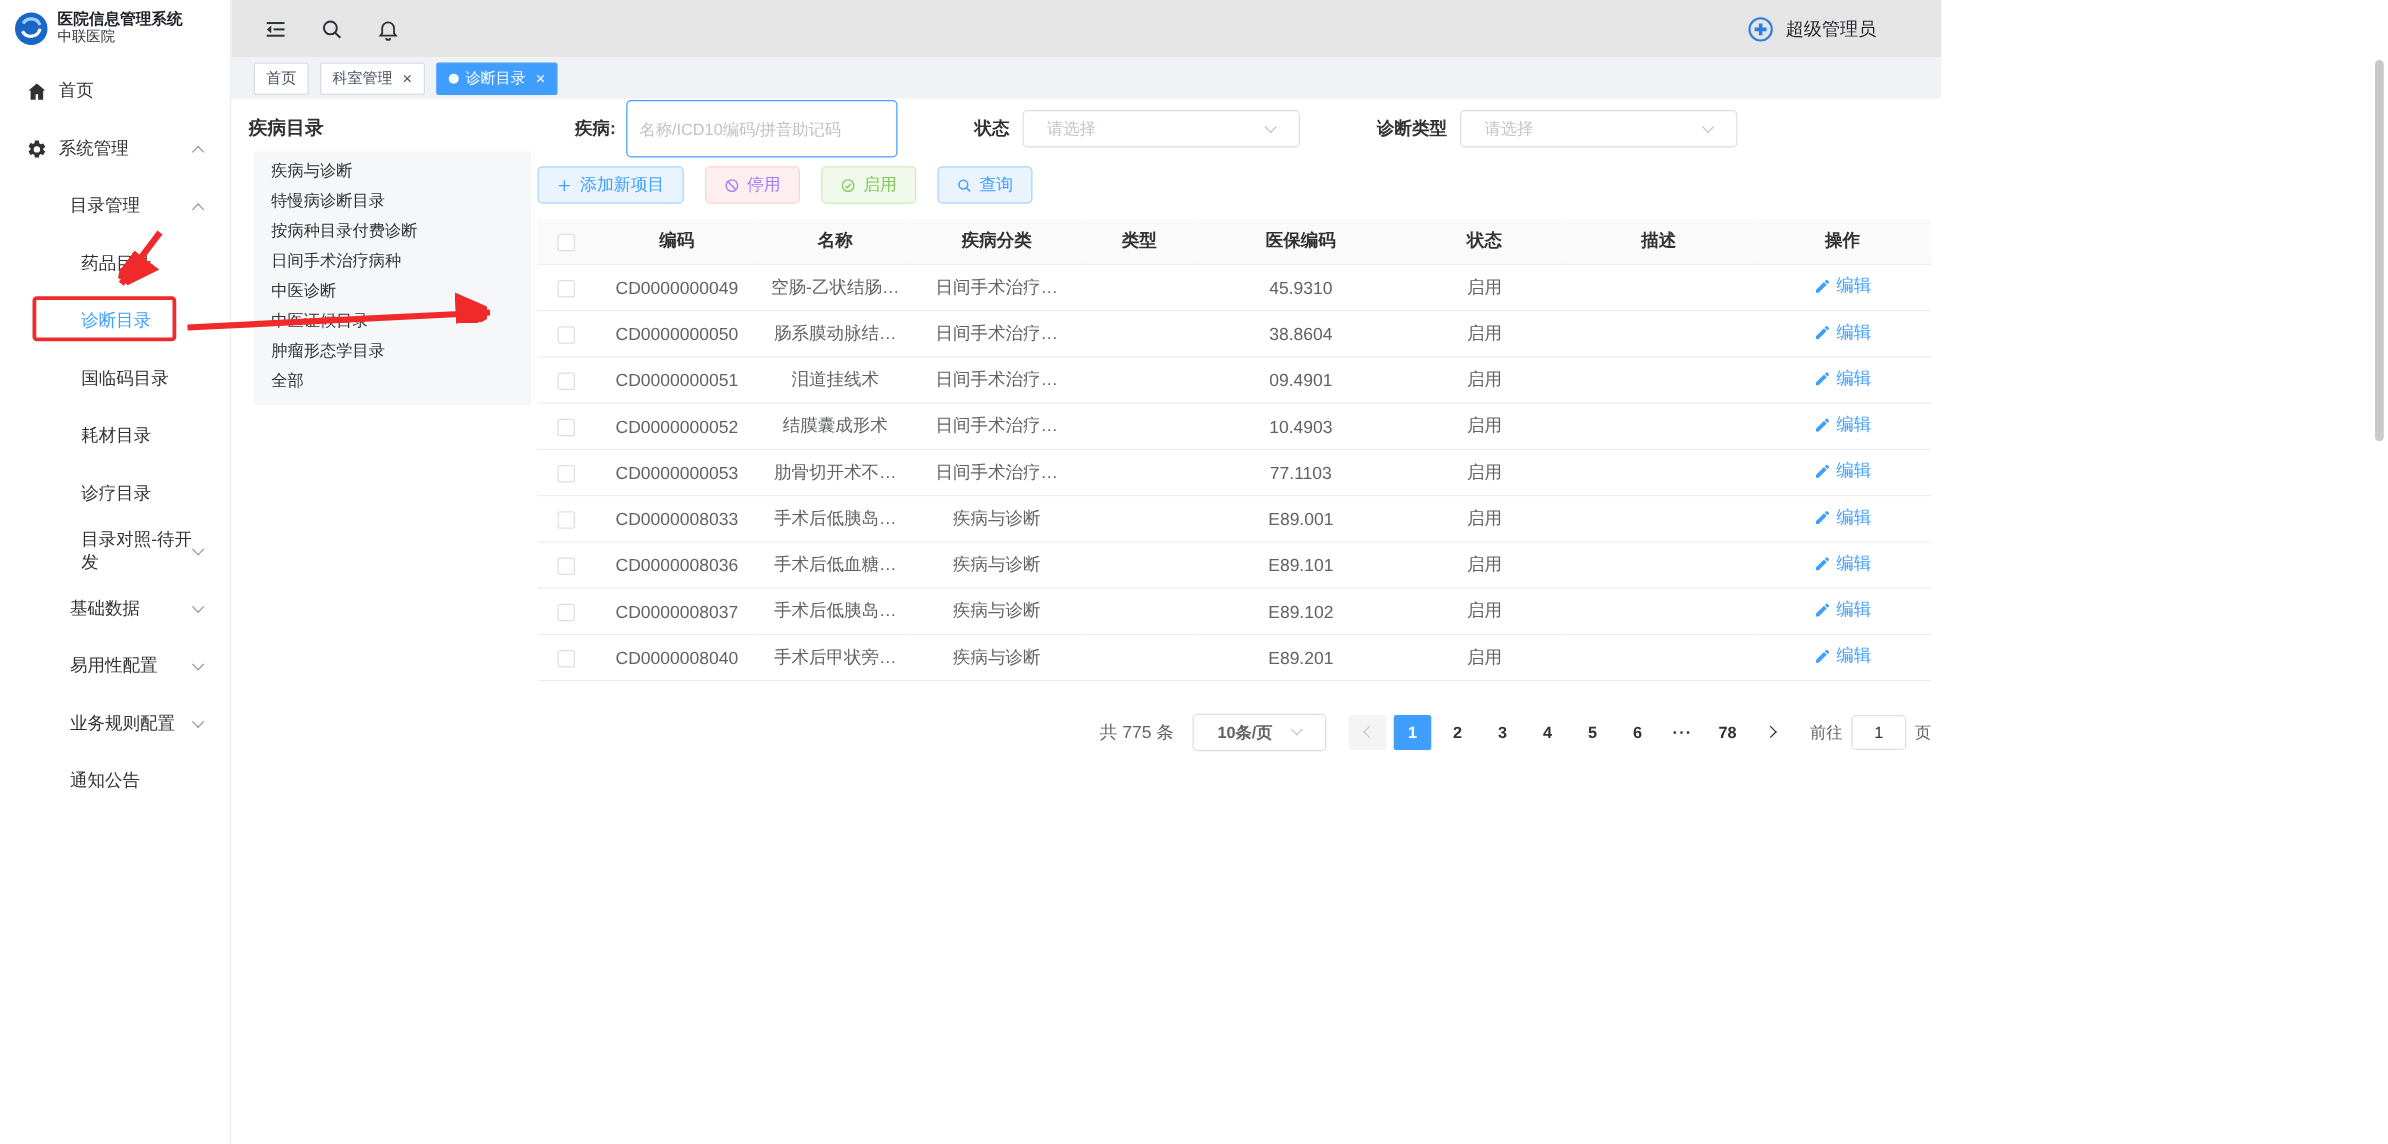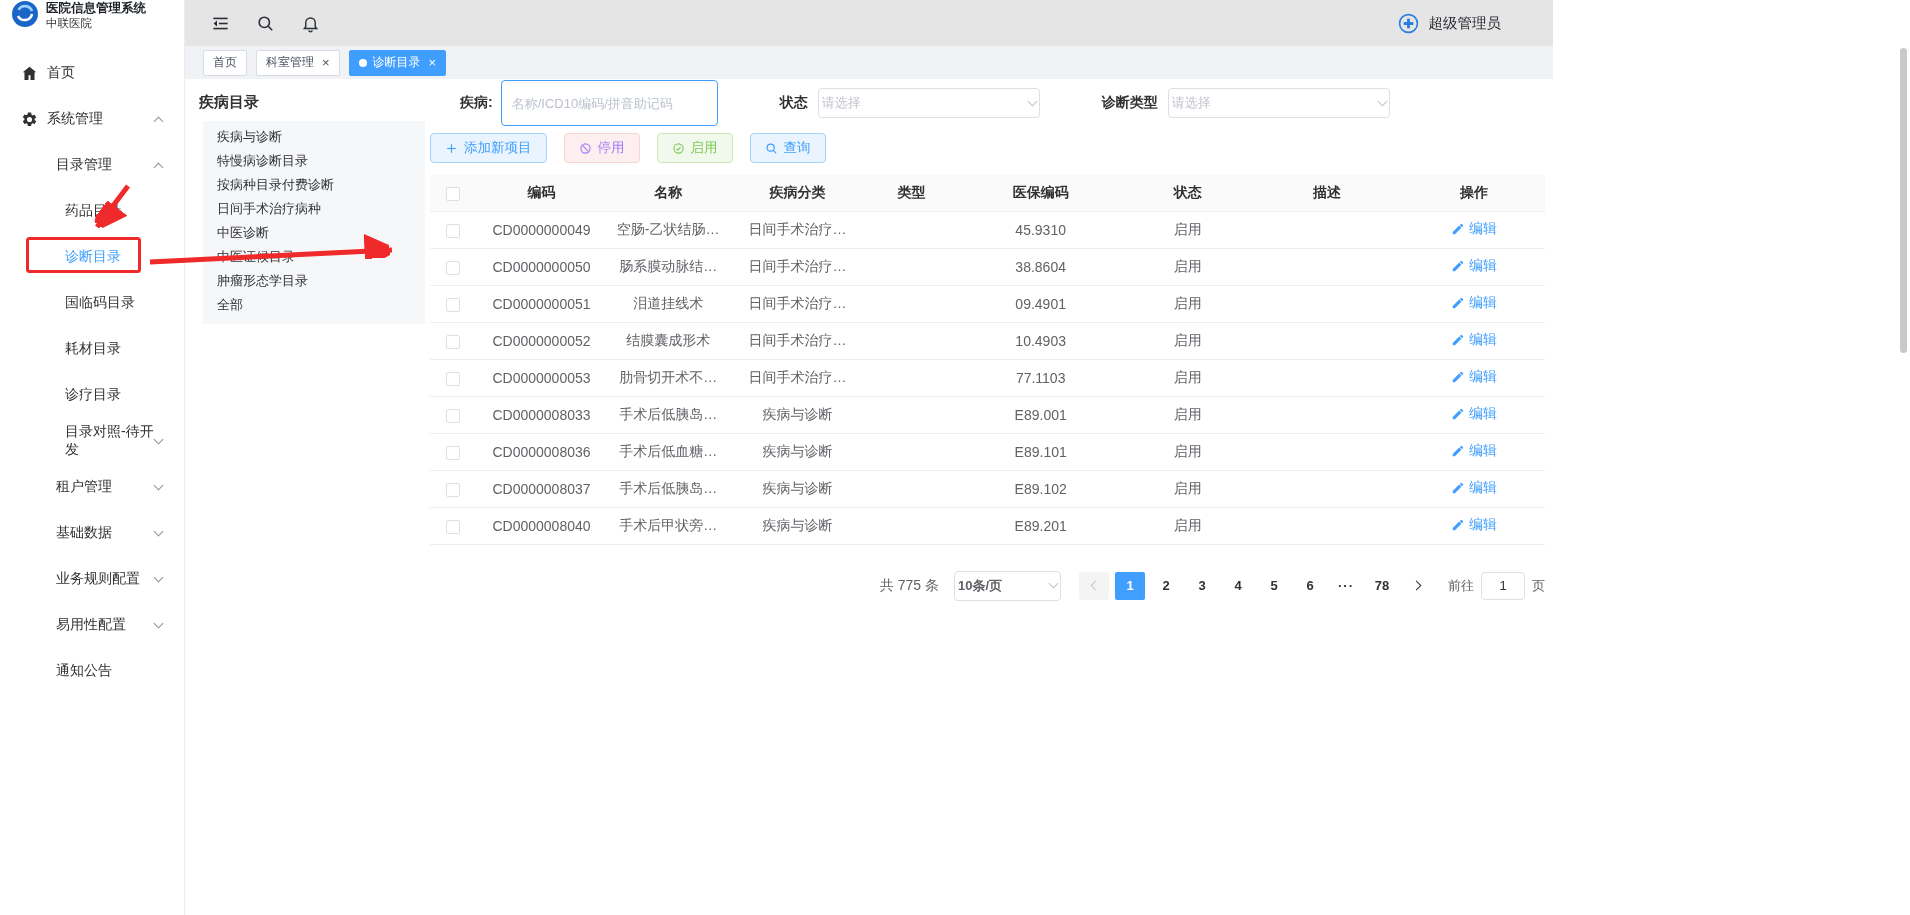--- a/index.html
+++ b/index.html
@@ -1,21 +1,21 @@
 <!DOCTYPE html>
 <html><head>
 <meta charset="utf-8">
 <style>
   * { margin:0; padding:0; box-sizing:border-box; }
   html,body { width:1910px; height:915px; }
   body { font-family:"Liberation Sans","DejaVu Sans",sans-serif; background:#fff; position:relative; overflow:hidden; color:#303133; }
 
   
   .sidebar { position:absolute; left:0; top:0; width:185px; height:100%; background:#fff; border-right:1px solid #ececec; z-index:5; }
-  .logo-row { height:46px; display:flex; align-items:flex-start; padding:0 6px 0 11px; gap:7px; }
+  .logo-row { height:46px; display:flex; align-items:center; padding:0 6px 0 11px; gap:7px; }
   .logo-mark { width:28px; height:28px; flex:0 0 auto; }
   .logo-mark svg { width:28px; height:28px; display:block; }
   .logo-text .t1 { font-size:12.5px; font-weight:bold; color:#1f2329; line-height:1.3; white-space:nowrap; }
   .logo-text .t2 { font-size:11.5px; color:#303133; line-height:1.35; }
   .menu { padding-top:4px; }
   .sb-item { height:46px; display:flex; align-items:center; font-size:14px; color:#303133; cursor:pointer; }
   .sb-item.lv1 { padding-left:21px; }
   .sb-item.lv2 { padding-left:56px; }
   .sb-item.lv3 { padding-left:65px; }
   .sb-item.active { color:#409eff; }
@@ -51,21 +51,21 @@
 
   .workarea { position:absolute; left:245px; top:8px; width:1115px; }
 
   .filter-row { display:flex; align-items:center; height:32px; }
   .f-label { font-size:14px; font-weight:bold; color:#303133; white-space:nowrap; }
   .lbl-disease { margin-left:30px; }
   .search-input { width:217px; height:46px; border:1px solid #409eff; border-radius:4px; margin-left:8px; padding:0 10px; font-size:13px; color:#303133; outline:none; font-family:inherit; background:#fff; }
   .search-input::placeholder { color:#bcc2cc; }
   .lbl-status { margin-left:62px; }
   .lbl-type { margin-left:62px; }
-  .select { height:30px; border:1px solid #dcdfe6; border-radius:4px; background:#fff; display:flex; align-items:center; padding:0 3px; cursor:pointer; }
+  .select { height:30px; border:1px solid #dcdfe6; border-radius:4px; background:#fff; display:flex; align-items:center; padding:0 19px; cursor:pointer; }
   .select .ph { font-size:13px; color:#c0c4cc; }
   .select .chev { margin-left:auto; border-color:#c0c4cc; }
   .sel-status, .sel-type { width:222px; margin-left:10px; }
 
   .btn-row { display:flex; gap:17px; margin-top:14px; }
   .btn { height:30px; display:inline-flex; align-items:center; gap:6px; padding:0 14px; border-radius:4px; font-size:13.5px; cursor:pointer; border:1px solid; white-space:nowrap; font-family:inherit; background:#fff; }
   .btn svg { width:13px; height:13px; display:block; }
   .btn-blue { background:#e9f4ff; border-color:#a6d2ff; color:#409eff; }
   .btn-red { background:#fdecec; border-color:#f7c9c9; color:#8b5cf6; opacity:.8; cursor:not-allowed; }
   .btn-green { background:#eff8e9; border-color:#c5e7ad; color:#67c23a; opacity:.85; cursor:not-allowed; }
@@ -147,33 +147,29 @@
         <span>耗材目录</span>
       </div>
       <div class="sb-item lv3">
         <span>诊疗目录</span>
       </div>
       <div class="sb-item lv3">
         <span>目录对照-待开发</span>
         <span class="chev down"></span>
       </div>
       <div class="sb-item lv2">
-        <span>租户管理</span>
+        <span>基础数据</span>
         <span class="chev down"></span>
       </div>
       <div class="sb-item lv2">
-        <span>基础数据</span>
+        <span>易用性配置</span>
         <span class="chev down"></span>
       </div>
       <div class="sb-item lv2">
         <span>业务规则配置</span>
-        <span class="chev down"></span>
-      </div>
-      <div class="sb-item lv2">
-        <span>易用性配置</span>
         <span class="chev down"></span>
       </div>
       <div class="sb-item lv2">
         <span>通知公告</span>
       </div>
     </div>
 </div>
 
 <div class="topbar">
   <div class="tb-left">

